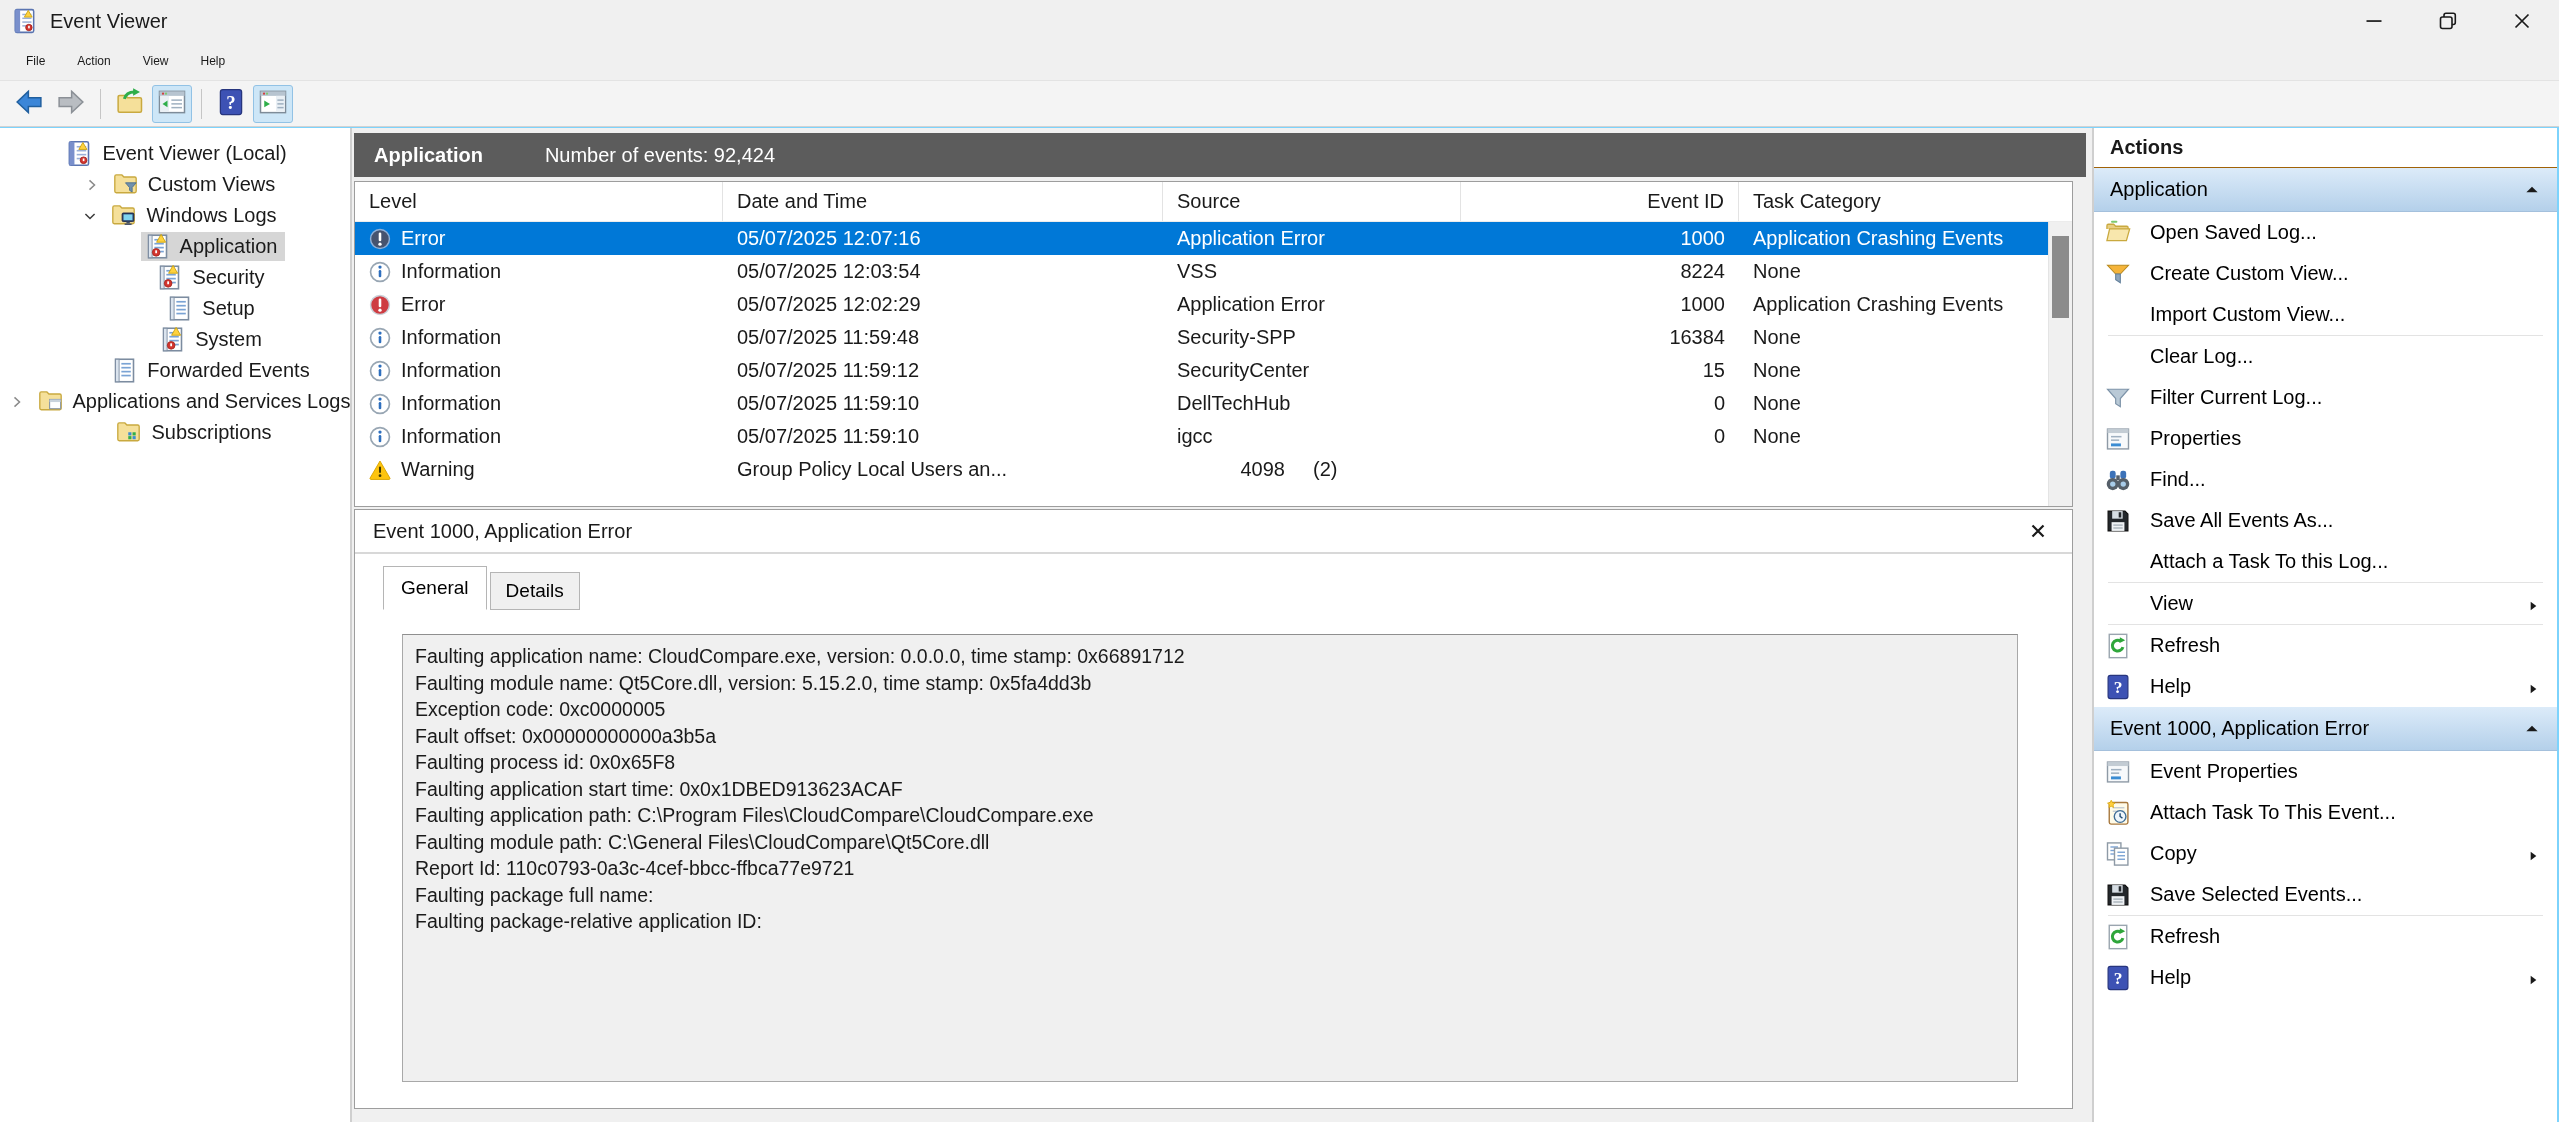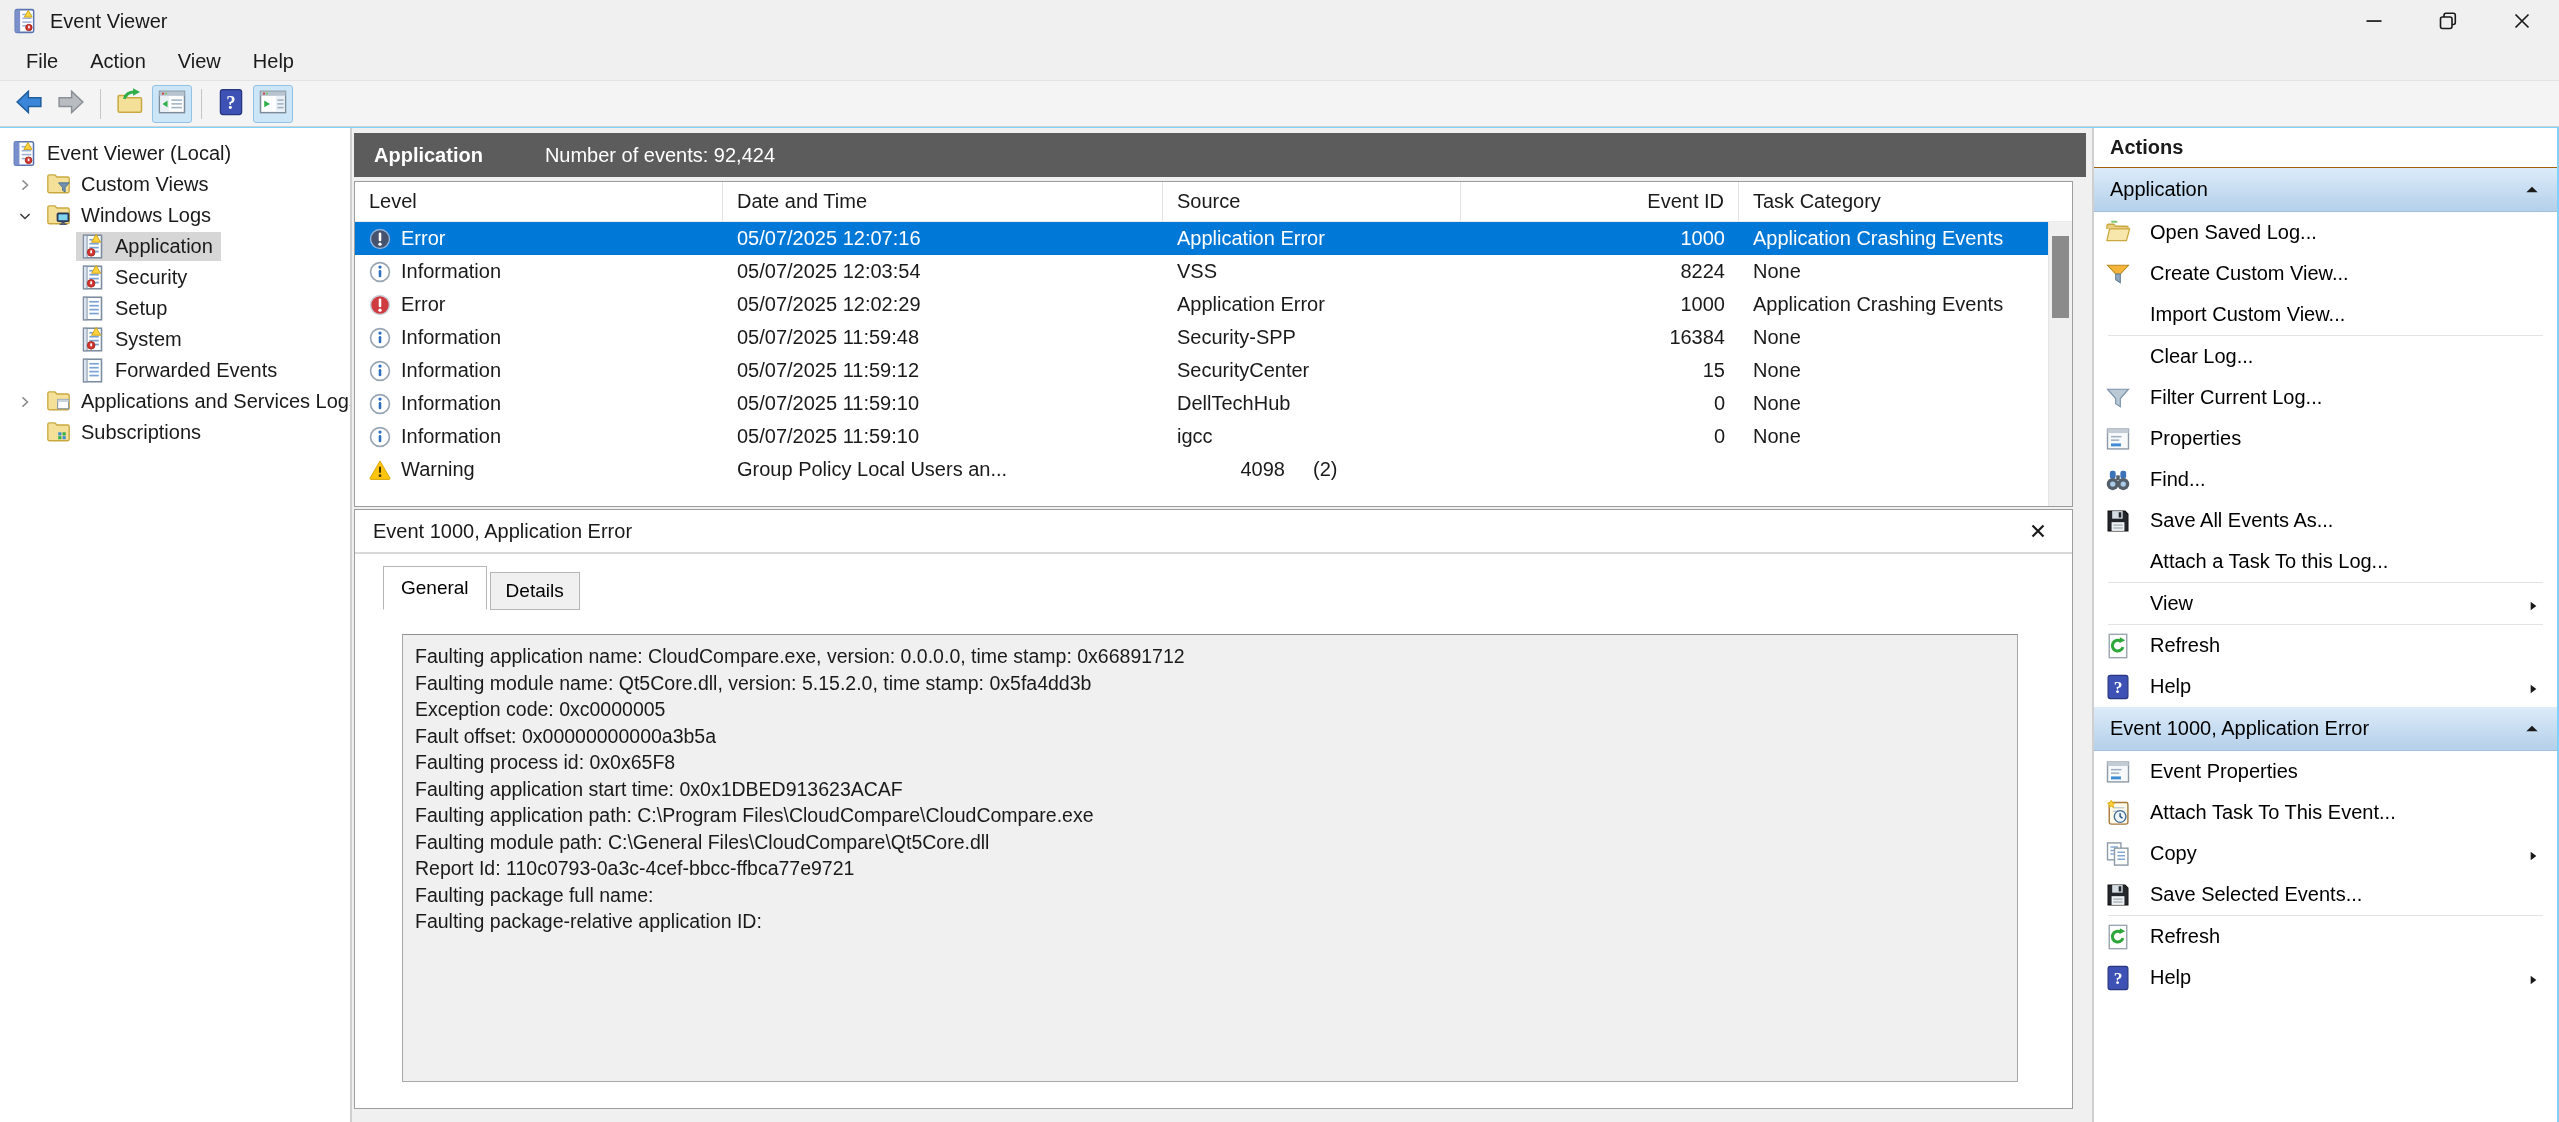--- a/index.html
+++ b/index.html
@@ -10,35 +10,35 @@
   
   .titlebar { height:42px; display:flex; align-items:center; background:#f0f0f0; }
   .titlebar .app-ic { width:26px; height:26px; margin-left:12px; }
   .titlebar .title { margin-left:12px; font-size:20px; }
   .win-controls { margin-left:auto; display:flex; height:42px; }
   .win-btn { width:74px; height:42px; display:flex; align-items:center; justify-content:center; background:transparent; border:none; }
   .win-btn svg { width:24px; height:24px; }
 
   
   .menubar { height:38px; display:flex; align-items:center; background:#f0f0f0; padding-left:10px; }
-  .menu-item { font-size:20px; padding:5px 16px; background:transparent; border:none; font-family:inherit; color:#1a1a1a;text-align:right; }
+  .menu-item { font-size:12px; padding:5px 16px; background:transparent; border:none; font-family:inherit; color:#1a1a1a;text-align:right; }
 
   
   .toolbar { height:47px; background:#f4f4f4; border-top:1px solid #e3e3e3; border-bottom:1px solid #d2d2d2; display:flex; align-items:center; padding-left:8px; }
   .tb-btn { width:40px; height:38px; display:flex; align-items:center; justify-content:center; background:transparent; border:1px solid transparent; border-radius:3px; margin:0 1px; }
   .tb-btn.toggled { background:#cde6f7; border-color:#92c2e5; }
   .tb-btn svg { width:30px; height:30px; }
   .tb-sep { width:1px; height:30px; background:#c6c6c6; margin:0 8px; }
 
   
   .content { position:absolute; top:128px; left:0; right:0; bottom:0; display:flex; }
 
   
   .tree-panel { width:352px; flex:none; background:#fff; border-right:2px solid #cfcfcf; padding-top:10px; overflow:hidden; }
-  .tree-row { height:31px; display:flex; align-items:center; white-space:nowrap; font-size:20px; padding-left:8px; }
+  .tree-row { height:31px; display:flex; align-items:center; white-space:nowrap; font-size:20px; padding-left:8px;justify-content:center; }
   .tree-row.ind2 { padding-left:76px; }
   .chev-box { width:34px; flex:none; display:flex; align-items:center; justify-content:center; }
   .chev-box svg { width:20px; height:20px; }
   .tree-node { display:flex; align-items:center; padding:1px 8px 1px 3px; }
   .tree-node.selected { background:#d6d6d6; }
   .tree-ic { width:27px; height:27px; flex:none; margin-right:9px; }
   .tree-ic svg { width:100%; height:100%; }
 
   
   .center-panel { width:1740px; flex:none; position:relative; background:#f0f0f0; }

